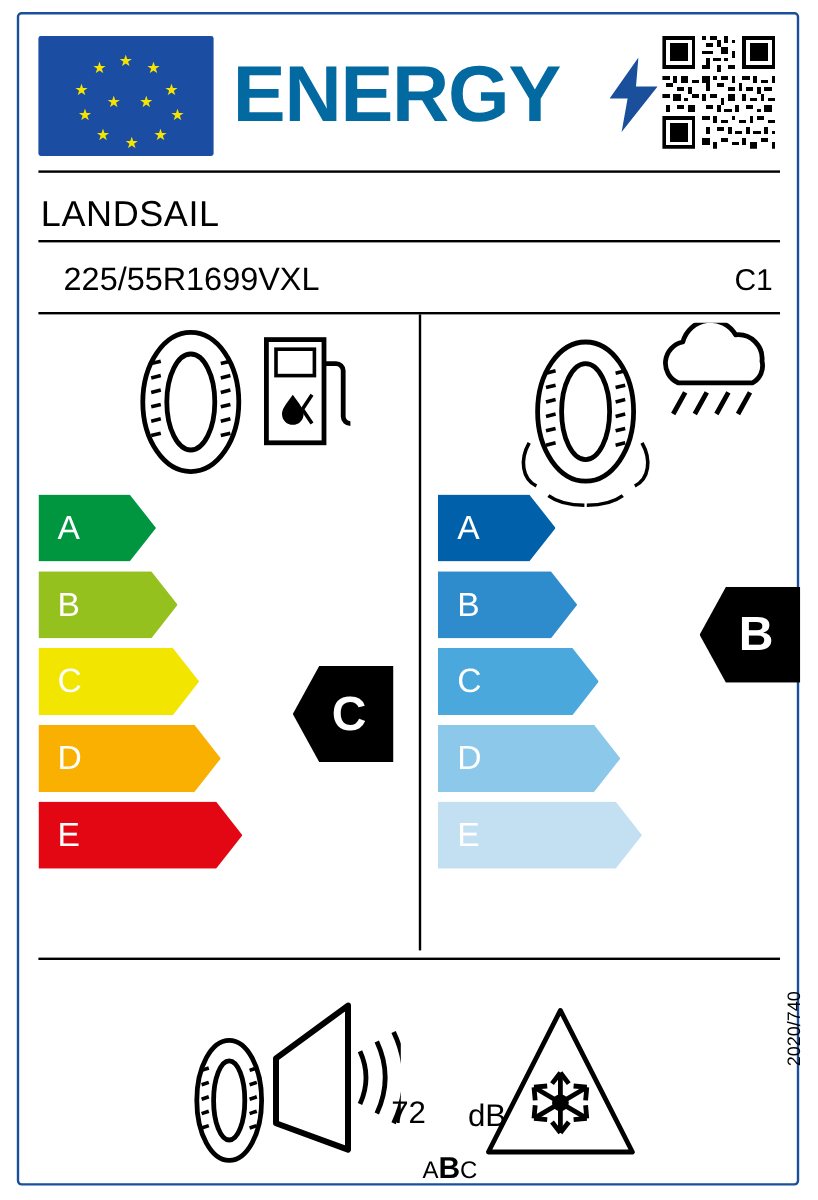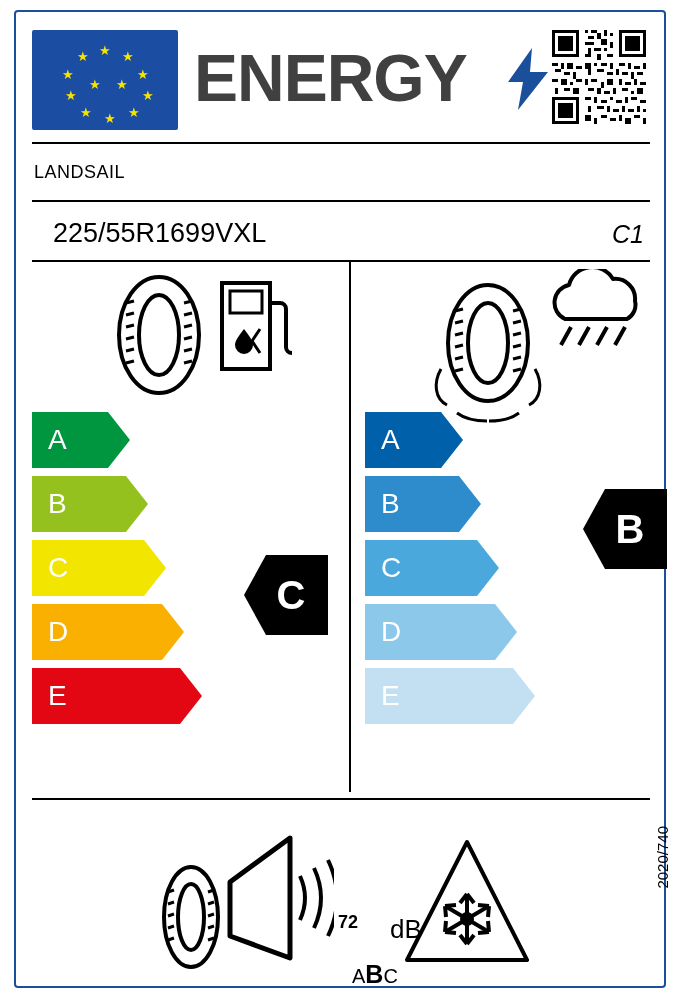--- a/index.html
+++ b/index.html
@@ -49,21 +49,21 @@
     font-size: 13px;
     line-height: 13px;
   }
   .energy-word {
     position: absolute;
     left: 178px;
     top: 28px;
     font-size: 66px;
     font-weight: bold;
     letter-spacing: -1px;
-    color: #404040;
+    color: #0369a1;
   }
   .bolt {
     position: absolute;
     left: 492px;
     top: 36px;
     width: 40px;
     height: 62px;
   }
   .qr {
     position: absolute;
@@ -78,36 +78,35 @@
     left: 16px;
     width: 618px;
     height: 2px;
     background: #000;
   }
 
   .brand {
     position: absolute;
     left: 18px;
     top: 150px;
-    font-size: 18px;
+    font-size: 30px;
     letter-spacing: 0.5px;
   }
   .tyre-size {
     position: absolute;
     left: 18px;
     top: 206px;
     font-size: 27px;
     margin-left: 19px;
   }
   .class-code {
     position: absolute;
     right: 20px;
     top: 208px;
     font-size: 25px;
-    font-style: italic;
   }
 
   
   .divider-v {
     position: absolute;
     left: 333px;
     top: 250px;
     width: 2px;
     height: 530px;
     background: #000;
@@ -169,24 +168,24 @@
   }
   .noise-group {
     position: absolute;
     left: 120px;
     top: 20px;
     width: 180px;
     height: 140px;
   }
   .db-value {
     position: absolute;
-    left: 186px;
+    left: 174px;
     top: 80px;
-    font-size: 18px;
-    font-weight: bold;
+    font-size: 26px;
+    font-weight: normal;
   }
   .db-unit {
     position: absolute;
     left: 238px;
     top: 82px;
     font-size: 26px;
   }
   .noise-classes {
     position: absolute;
     left: 200px;

